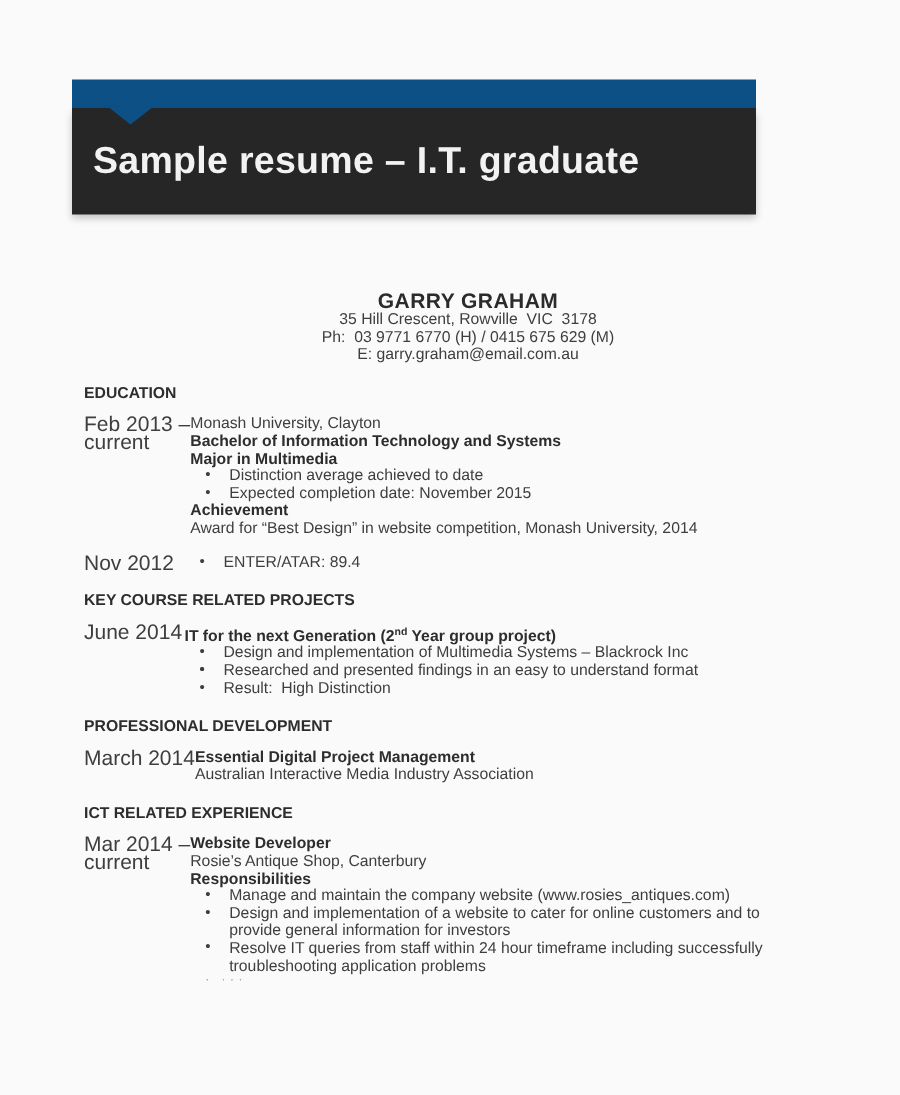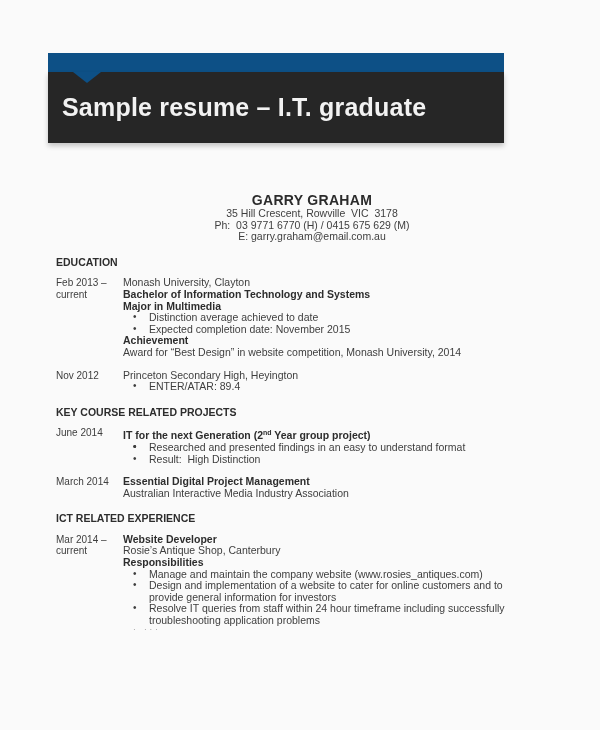--- a/index.html
+++ b/index.html
@@ -30,21 +30,21 @@
 
   
   .content { position: absolute; left: 0; top: 192px; width: 600px; color: #3e3e3e; }
   .contact { text-align: center; padding-left: 24px; }
   .contact-name { font-size: 14px; line-height: 16px; font-weight: bold; color: #2b2b2b; letter-spacing: 0.3px; }
   .contact-line { font-size: 10.5px; line-height: 11.6px; white-space: pre; }
 
   .rsection { margin-left: 56px; }
   .sheading { font-size: 10.5px; line-height: 11.6px; font-weight: bold; color: #2d2d2d; margin: 14px 0 9px 0; }
   .entry { display: flex; margin-bottom: 11px; }
-  .dates { flex: 0 0 67px; font-size: 10px; line-height: 11.6px; white-space: pre; }
+  .dates { flex: 0 0 67px; font-size: 14px; line-height: 11.6px; white-space: pre; }
   .elines { width: 394px; font-size: 10.5px; line-height: 11.6px; }
   .line { position: relative; }
   .line.bold { font-weight: bold; color: #2d2d2d; }
   .line.bullet { padding-left: 26px; }
   .line .dot { position: absolute; left: 10px; top: -1px; font-size: 10px; }
   .ltext { white-space: pre-wrap; }
   .sup { font-size: 7px; vertical-align: 4px; }
   .line.clipped {
     height: 6px; overflow: hidden; color: #9b9b9b;
     font-size: 8px; line-height: 5px; padding-left: 10px; letter-spacing: 3px;
@@ -82,39 +82,39 @@
               <div class="line bold"><span class="ltext">Major in Multimedia</span></div>
               <div class="line bullet"><span class="dot">•</span><span class="ltext">Distinction average achieved to date</span></div>
               <div class="line bullet"><span class="dot">•</span><span class="ltext">Expected completion date: November 2015</span></div>
               <div class="line bold"><span class="ltext">Achievement</span></div>
               <div class="line normal"><span class="ltext">Award for “Best Design” in website competition, Monash University, 2014</span></div>
             </div>
           </div>
           <div class="entry">
             <div class="dates"><div class="dateline">Nov 2012</div></div>
             <div class="elines">
-              <div class="line normal"><span class="ltext">Princeton Secondary High, Heyington</span></div>
               <div class="line bullet"><span class="dot">•</span><span class="ltext">ENTER/ATAR: 89.4</span></div>
             </div>
           </div>
         </section>
         <section class="rsection">
           <div class="sheading">KEY COURSE RELATED PROJECTS</div>
           <div class="entry">
             <div class="dates"><div class="dateline">June 2014</div></div>
             <div class="elines">
               <div class="line bold"><span class="ltext"><span>IT for the next Generation (2</span><span class="sup">nd</span><span> Year group project)</span></span></div>
-              <div class="line bullet"><span class="dot">•</span></div>
+              <div class="line bullet"><span class="dot">•</span><span class="ltext">Design and implementation of Multimedia Systems – Blackrock Inc</span></div>
               <div class="line bullet"><span class="dot">•</span></div>
               <div class="line bullet"><span class="dot">•</span><span class="ltext">Researched and presented findings in an easy to understand format</span></div>
               <div class="line bullet"><span class="dot">•</span><span class="ltext">Result:  High Distinction</span></div>
             </div>
           </div>
         </section>
         <section class="rsection">
+          <div class="sheading">PROFESSIONAL DEVELOPMENT</div>
           <div class="entry">
             <div class="dates"><div class="dateline">March 2014</div></div>
             <div class="elines">
               <div class="line bold"><span class="ltext">Essential Digital Project Management</span></div>
               <div class="line normal"><span class="ltext">Australian Interactive Media Industry Association</span></div>
             </div>
           </div>
         </section>
         <section class="rsection">
           <div class="sheading">ICT RELATED EXPERIENCE</div>

